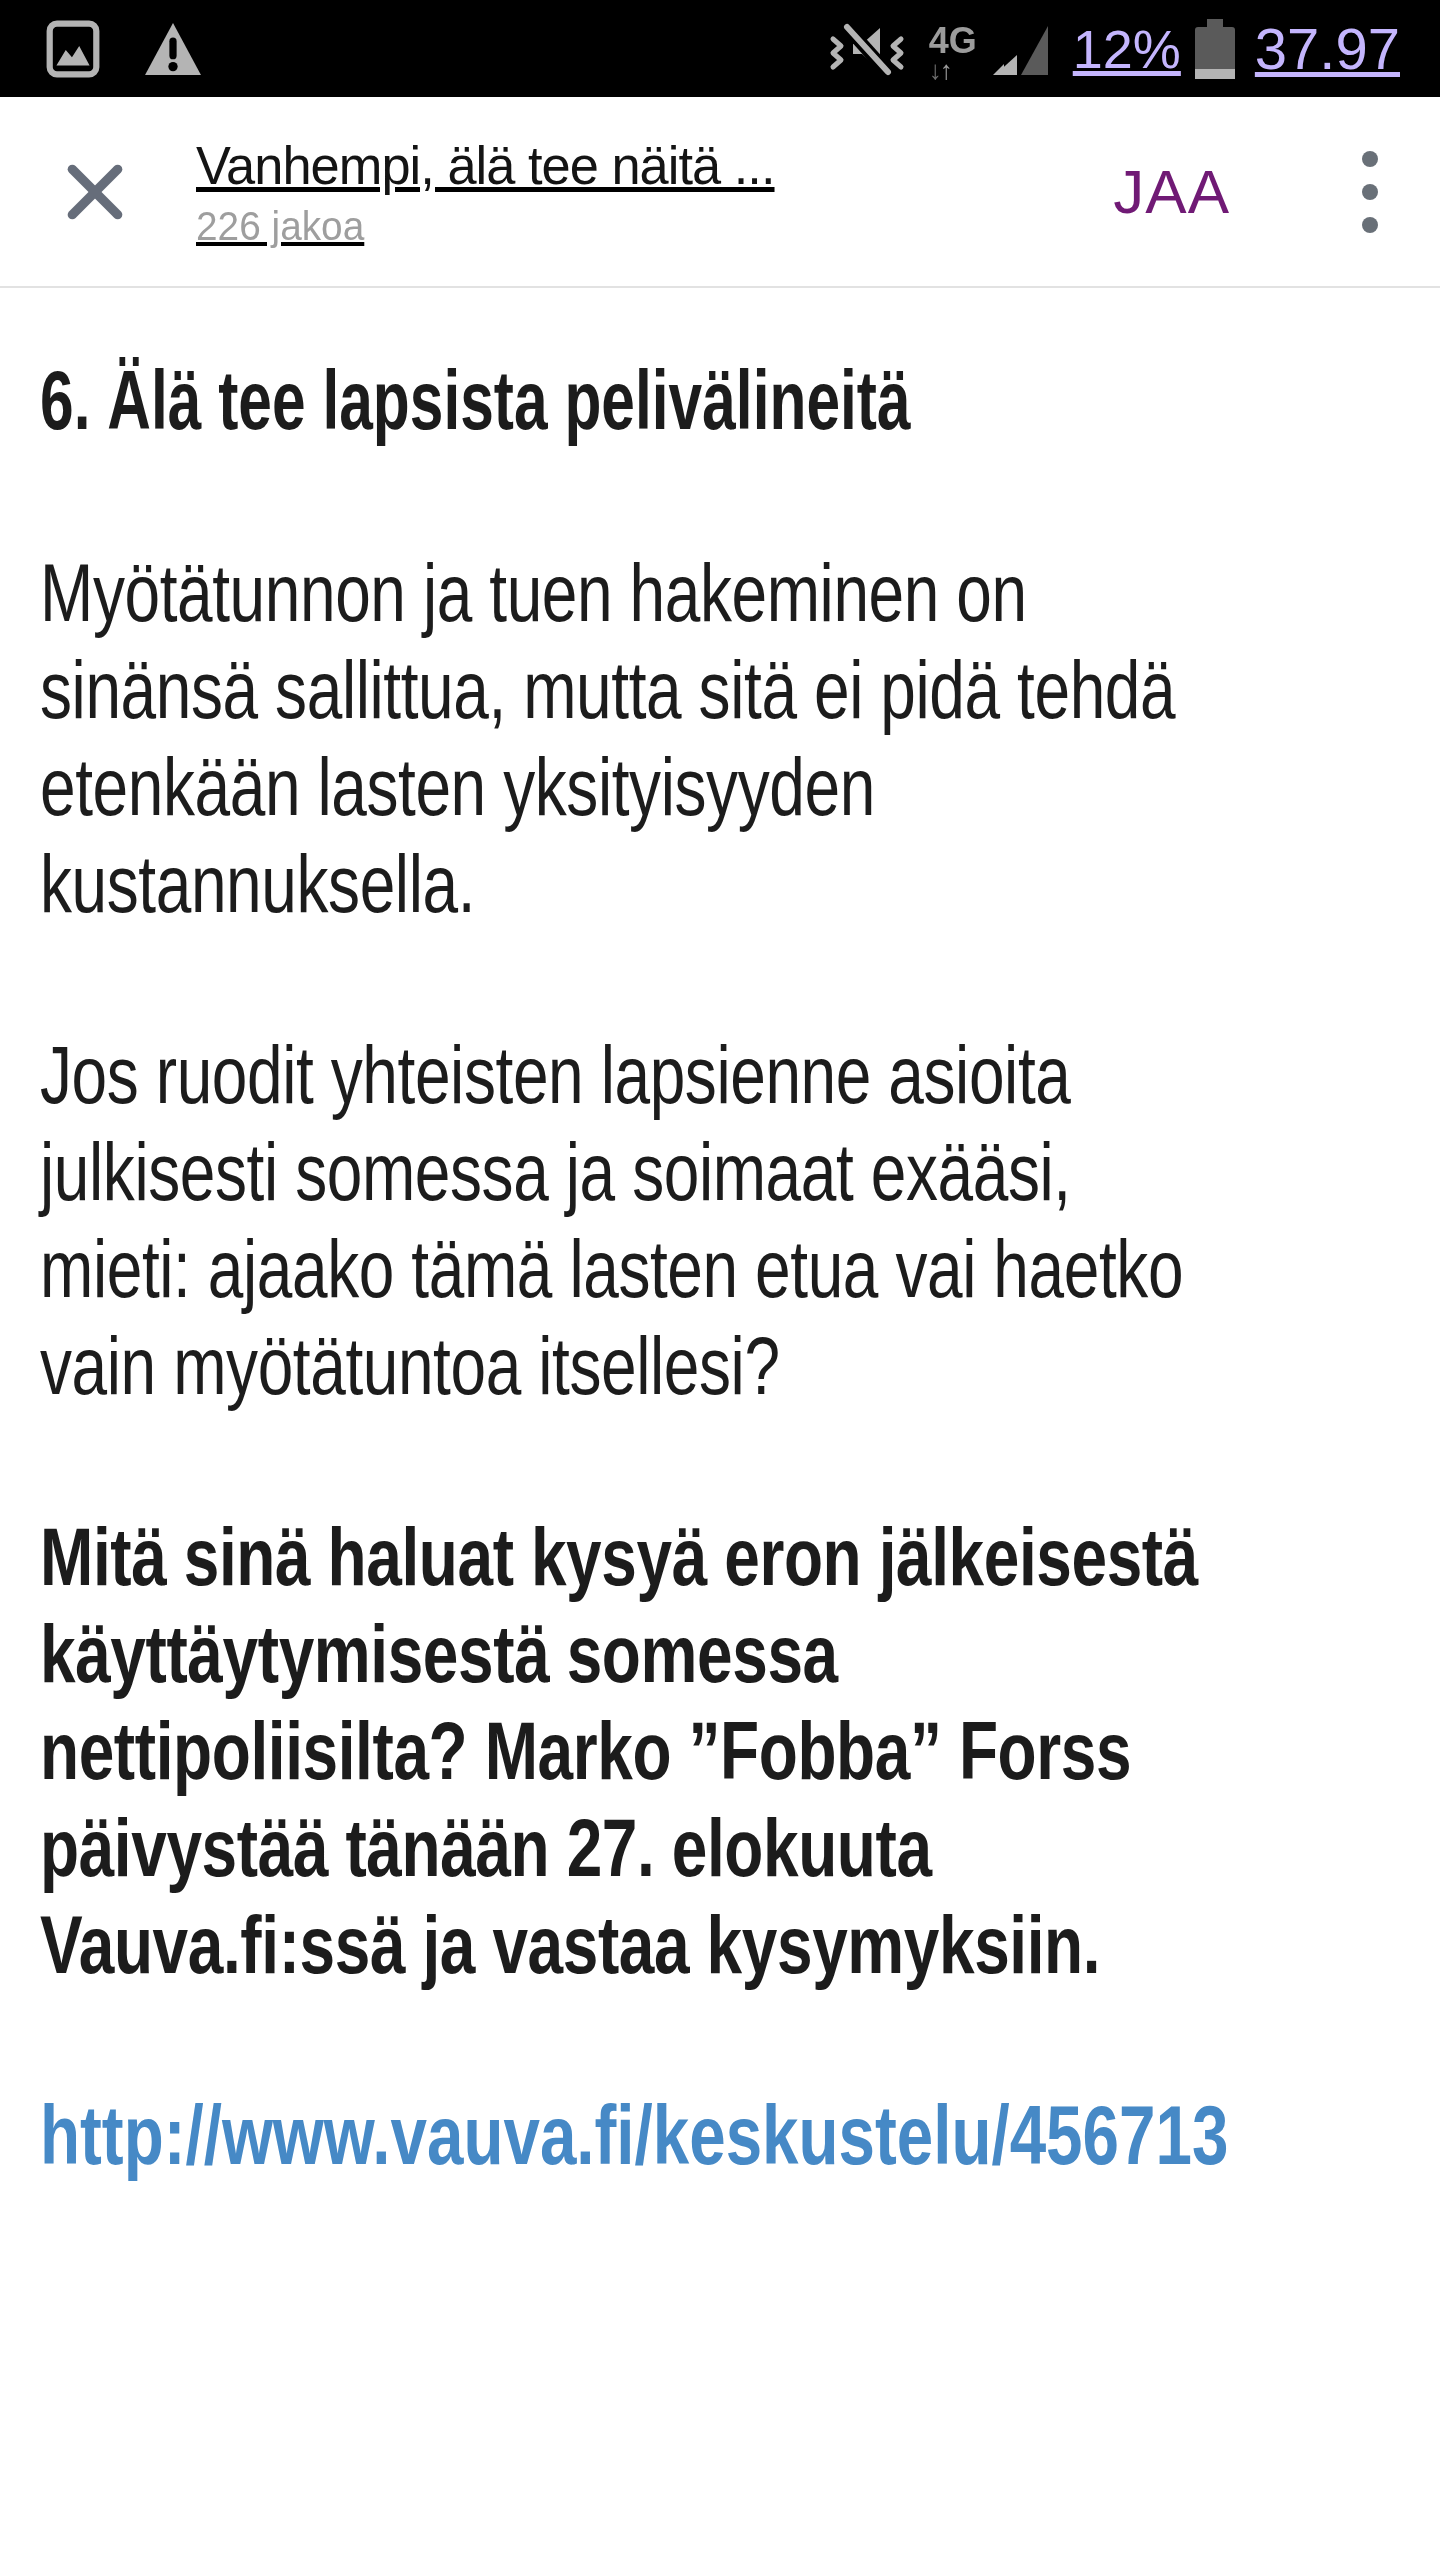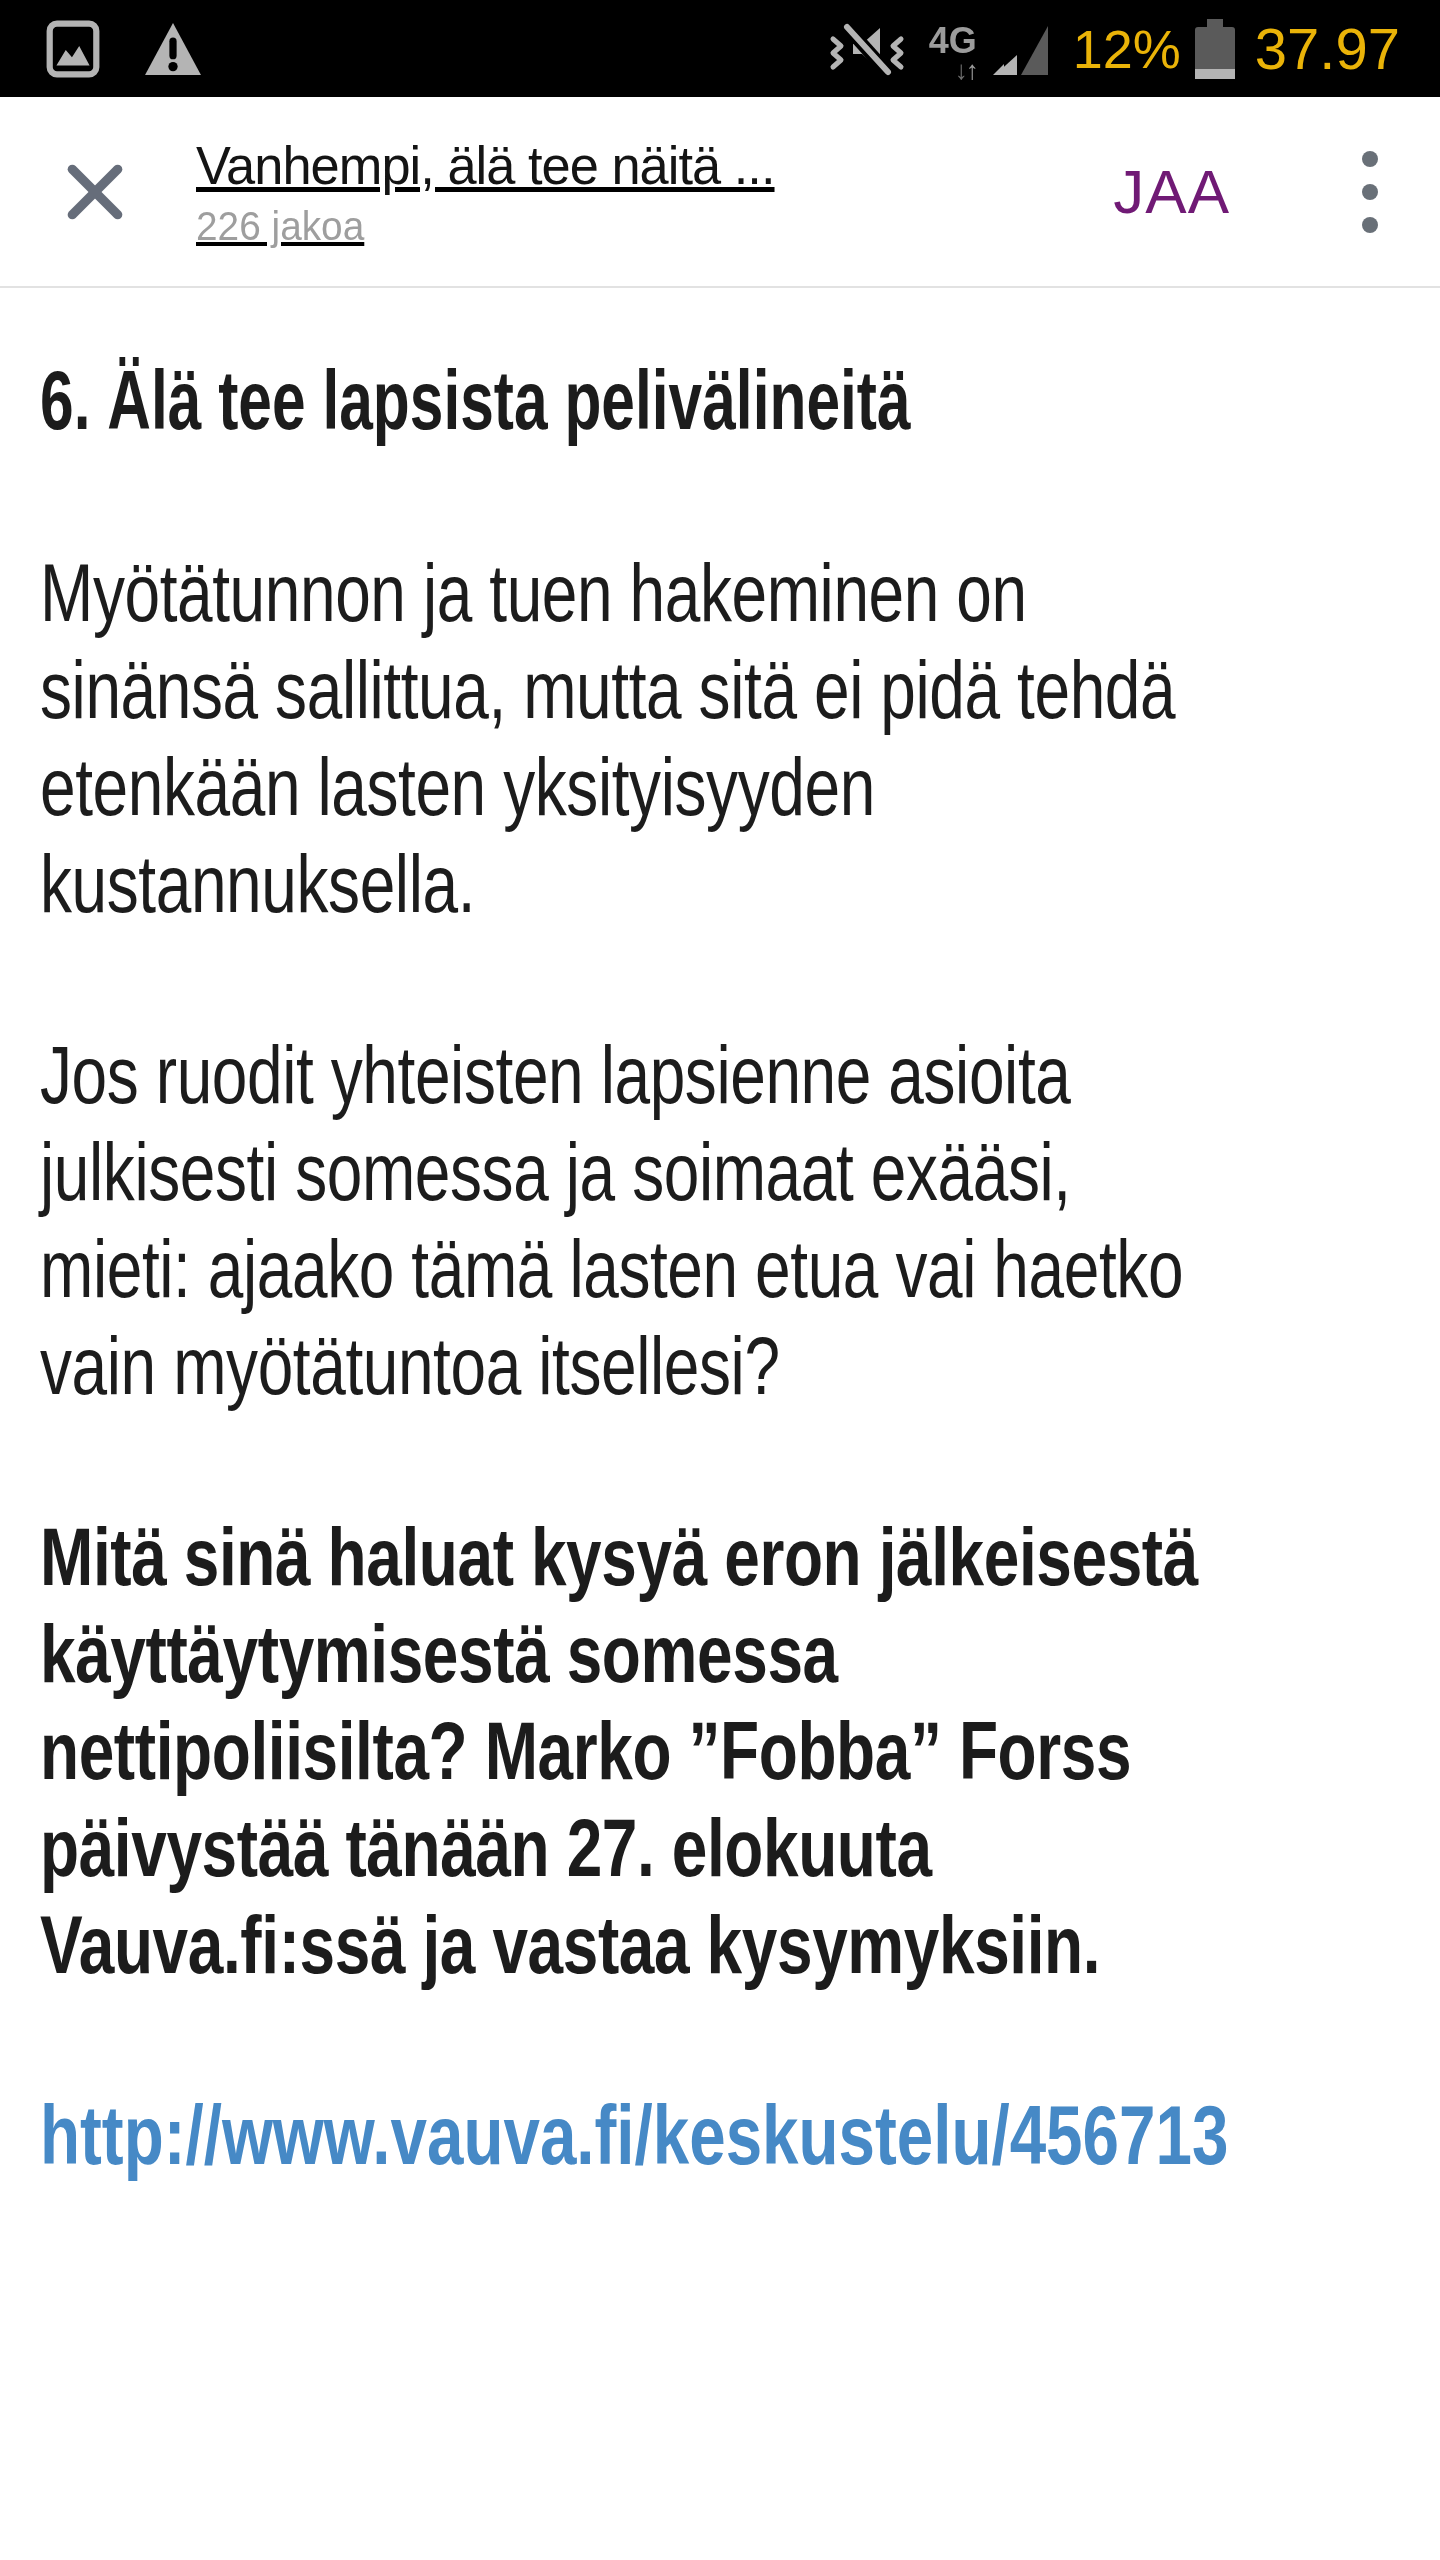--- a/index.html
+++ b/index.html
@@ -9,24 +9,24 @@
   }
 
   
   .status-bar {
     height:97px; background:#000; display:flex; align-items:center;
     justify-content:space-between; padding:0 40px 0 46px; box-sizing:border-box;
   }
   .sb-left { display:flex; align-items:center; gap:44px; }
   .sb-right { display:flex; align-items:center; }
   .sb-right > * { flex:0 0 auto; }
-  .sb-text { color:#eab308; font-size:54px; }
+  .sb-text { color:#c4b5fd; font-size:54px;text-decoration:underline; }
   .sb-time { font-size:58px; margin-left:16px; }
   .sb-pct { margin-right:10px; }
-  .fourg { display:flex; flex-direction:column; align-items:flex-end; line-height:1;
+  .fourg { display:flex; flex-direction:column; align-items:flex-start; line-height:1;
            margin:8px 14px 0 20px; }
   .fourg .fg { color:#9c9c9c; font-weight:700; font-size:36px; }
   .fourg .arrows { font-size:26px; margin-top:-2px; letter-spacing:-2px; }
   .fourg .dn { color:#6e6e6e; } .fourg .up { color:#9c9c9c; }
   .gap24 { width:24px; }
 
   
   .app-header {
     height:191px; background:#fff; border-bottom:2px solid #e2e2e2;
     display:flex; align-items:center; padding:0 48px 0 56px; box-sizing:border-box;

